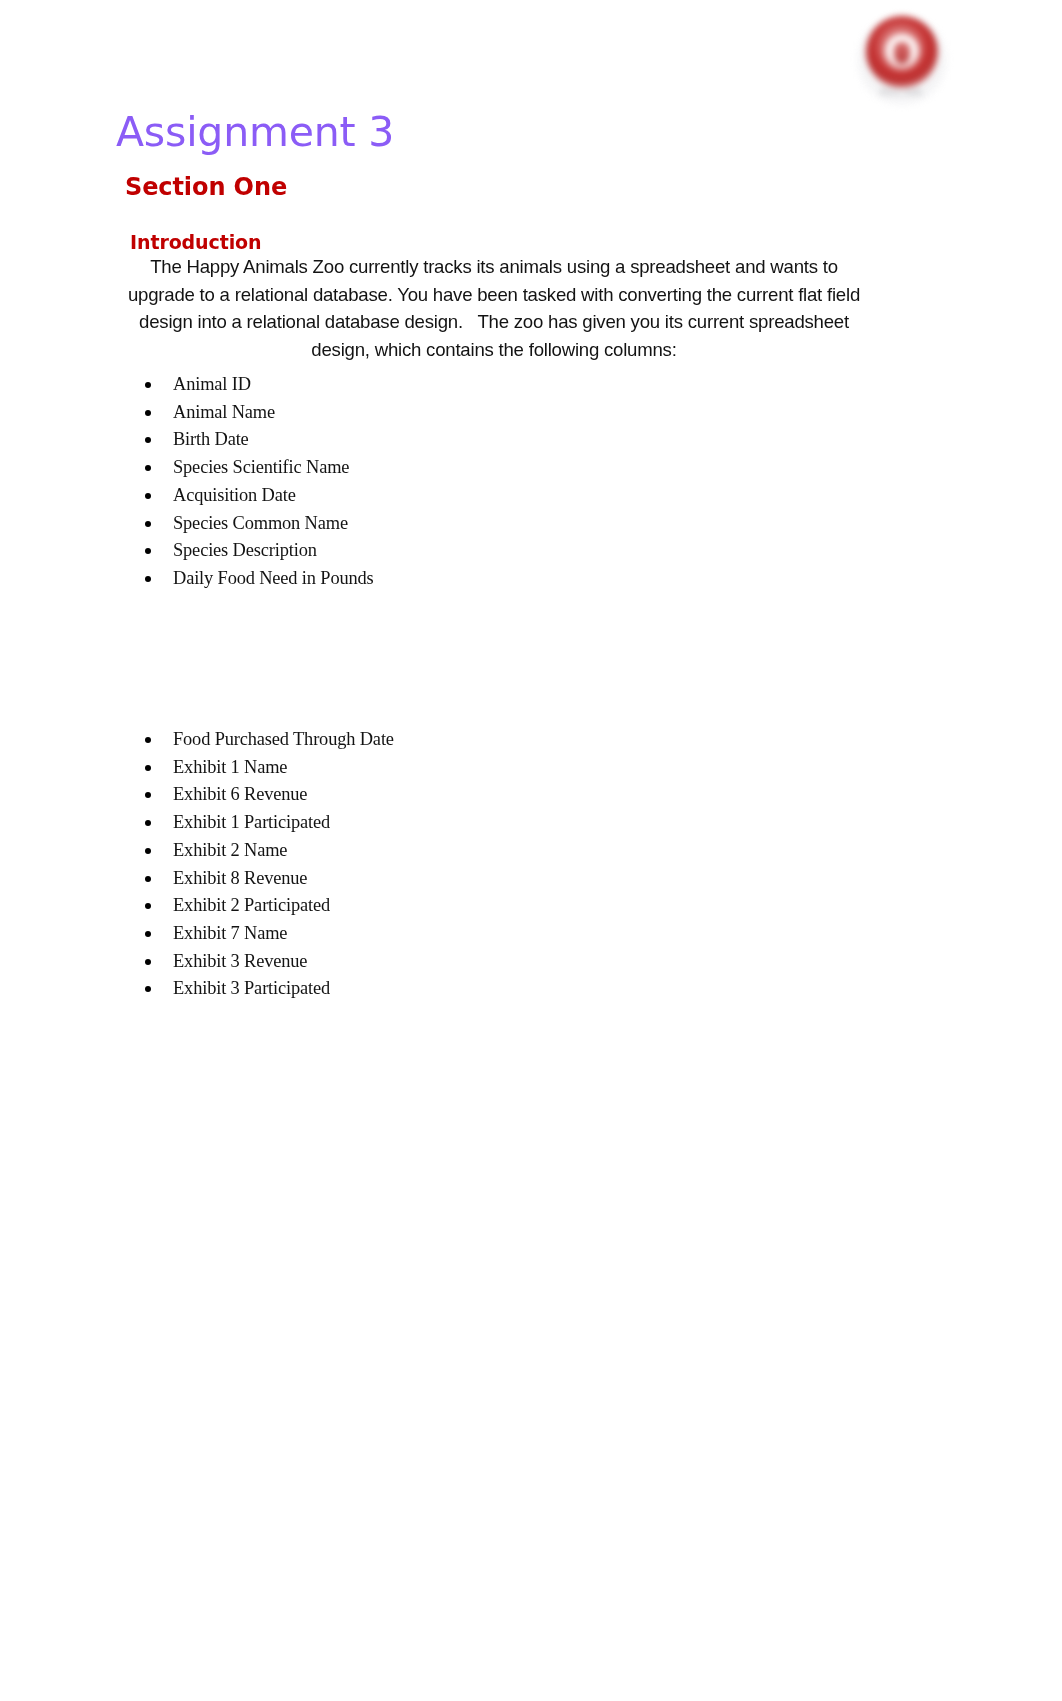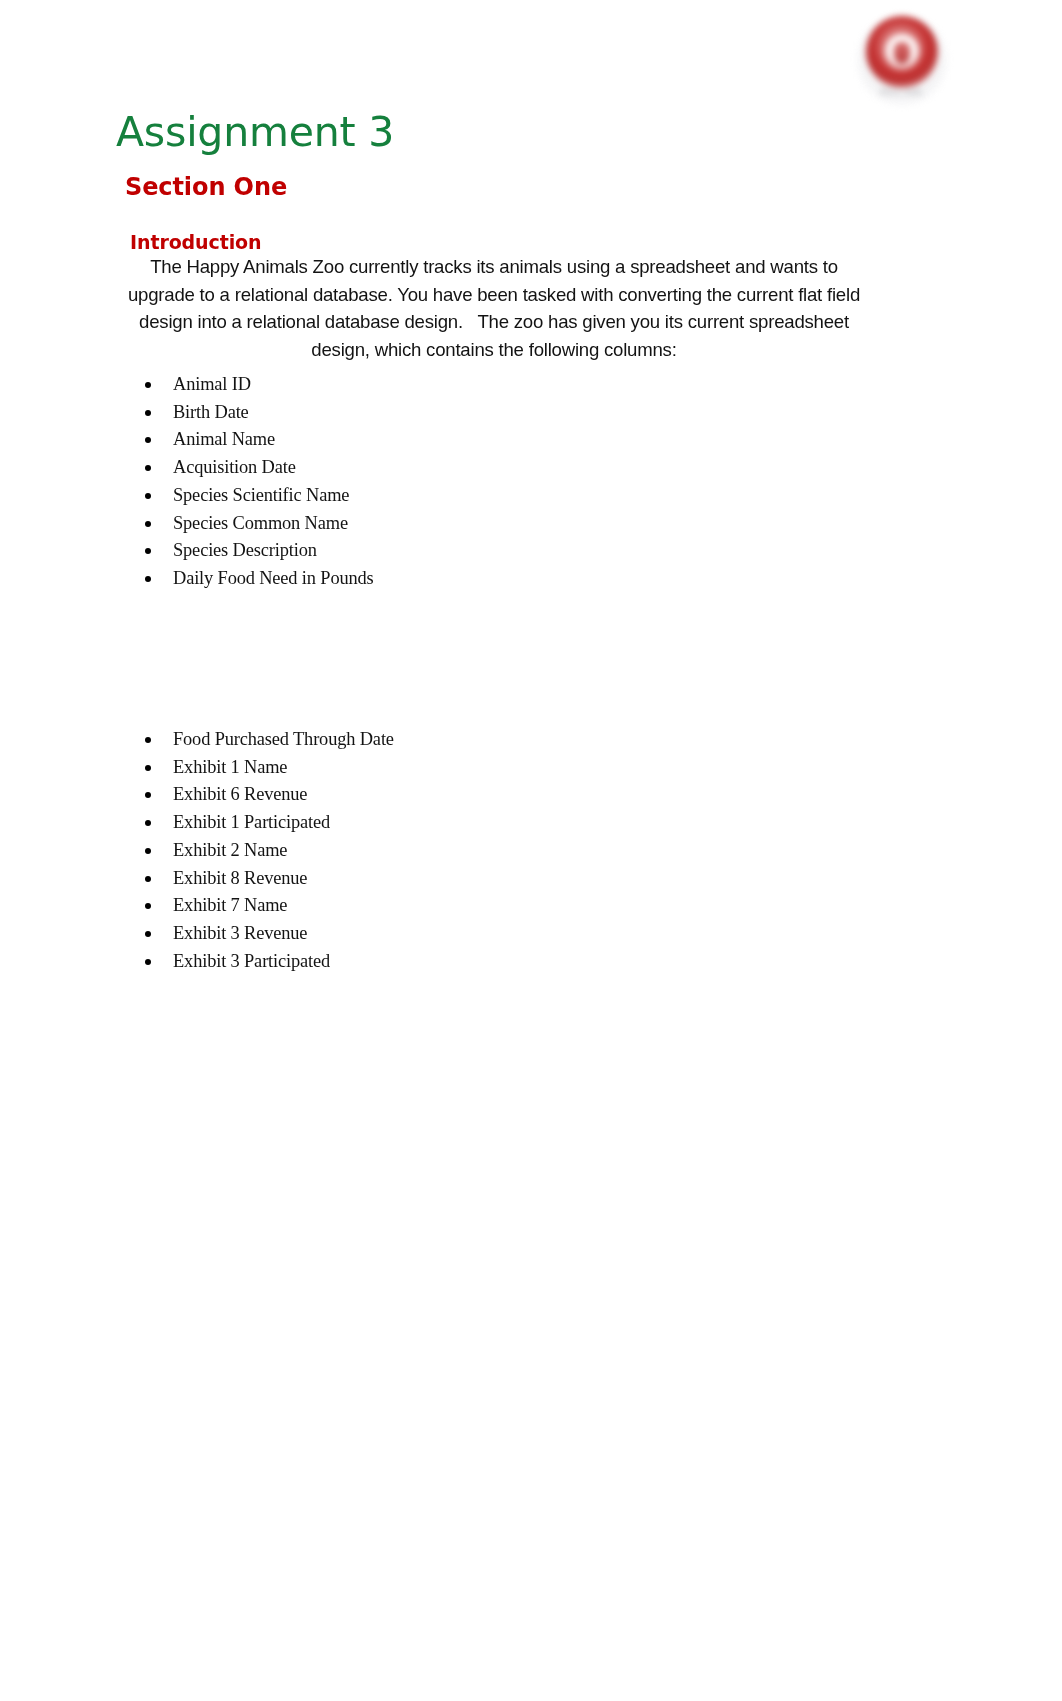--- a/index.html
+++ b/index.html
@@ -100,21 +100,21 @@
     width: 760px;
   }
 
   h1.doc-title {
     margin: 0;
     padding: 0;
     font-family: "DejaVu Sans", sans-serif;
     font-size: 41px;
     font-weight: 400;
     line-height: 1;
-    color: #15803d;
+    color: #8b5cf6;
     letter-spacing: -0.2px;
     position: absolute;
     top: 112px;
     left: 0;
   }
 
   h2.section-heading {
     margin: 0;
     padding: 0;
     position: absolute;
@@ -207,35 +207,36 @@
     <h1 class="doc-title">Assignment 3</h1>
 
     <h2 class="section-heading">Section One</h2>
 
     <h3 class="sub-heading">Introduction</h3>
 
     <p class="intro-paragraph">The Happy Animals Zoo currently tracks its animals using a spreadsheet and wants to upgrade to a relational database. You have been tasked with converting the current flat field design into a relational database design.   The zoo has given you its current spreadsheet design, which contains the following columns:</p>
 
     <ul class="column-list" id="list-one">
       <li><span class="bullet-dot"></span><span>Animal ID</span></li>
+      <li><span class="bullet-dot"></span><span>Animal Name</span></li>
       <li><span class="bullet-dot"></span><span>Birth Date</span></li>
-      <li><span class="bullet-dot"></span><span>Animal Name</span></li>
+      <li><span class="bullet-dot"></span><span>Species Scientific Name</span></li>
       <li><span class="bullet-dot"></span><span>Acquisition Date</span></li>
-      <li><span class="bullet-dot"></span><span>Species Scientific Name</span></li>
       <li><span class="bullet-dot"></span><span>Species Common Name</span></li>
       <li><span class="bullet-dot"></span><span>Species Description</span></li>
       <li><span class="bullet-dot"></span><span>Daily Food Need in Pounds</span></li>
     </ul>
 
     <ul class="column-list" id="list-two">
       <li><span class="bullet-dot"></span><span>Food Purchased Through Date</span></li>
       <li><span class="bullet-dot"></span><span>Exhibit 1 Name</span></li>
       <li><span class="bullet-dot"></span><span>Exhibit 6 Revenue</span></li>
       <li><span class="bullet-dot"></span><span>Exhibit 1 Participated</span></li>
       <li><span class="bullet-dot"></span><span>Exhibit 2 Name</span></li>
       <li><span class="bullet-dot"></span><span>Exhibit 8 Revenue</span></li>
+      <li><span class="bullet-dot"></span><span>Exhibit 2 Participated</span></li>
       <li><span class="bullet-dot"></span><span>Exhibit 7 Name</span></li>
       <li><span class="bullet-dot"></span><span>Exhibit 3 Revenue</span></li>
       <li><span class="bullet-dot"></span><span>Exhibit 3 Participated</span></li>
     </ul>
 
   </div>
 </div>
 
 </body></html>

